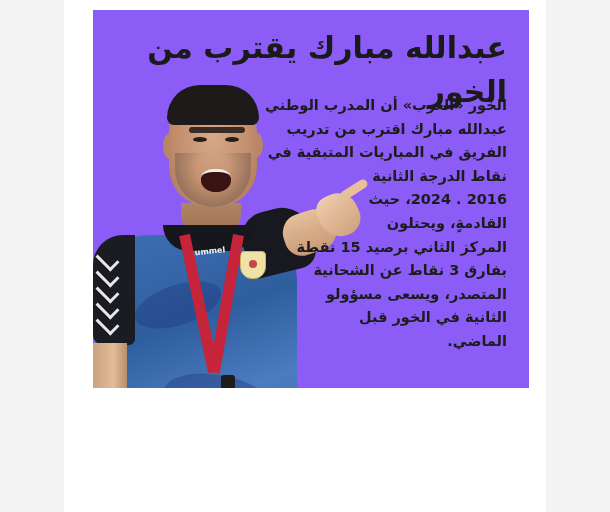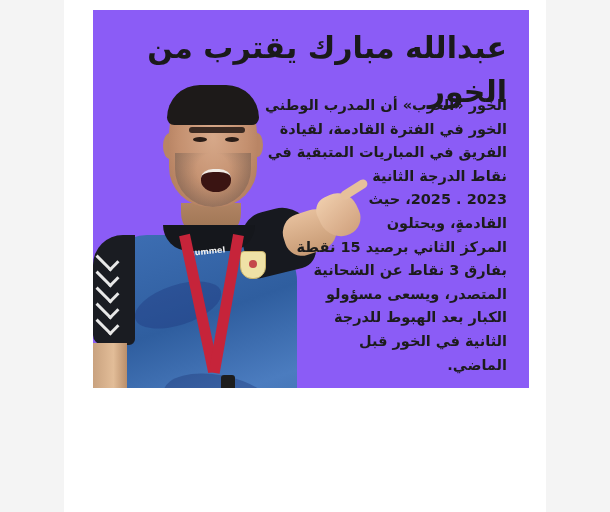--- a/index.html
+++ b/index.html
@@ -170,25 +170,24 @@
     <div class="shape brand-text">hummel</div>
     <div class="shape crest"></div>
     <div class="shape lanyard-l"></div>
     <div class="shape lanyard-r"></div>
     <div class="shape clip"></div>
     <div class="shape badge-card"></div>
   </div>
 
   <p class="body-text">
     <span class="line">الخور «العرب» أن المدرب الوطني</span>
-    <span class="line">الخور في الفترة القادمة، لقيادة</span>
+    <span class="line">عبدالله مبارك اقترب من تدريب</span>
     <span class="line">الفريق في المباريات المتبقية في</span>
     <span class="line">نقاط الدرجة الثانية</span>
-    <span class="line">2023 . 2025، حيث</span>
+    <span class="line">2016 . 2024، حيث</span>
     <span class="line">القادمةٍ، ويحتلون</span>
     <span class="line">المركز الثاني برصيد 15 نقطة</span>
     <span class="line">بفارق 3 نقاط عن الشحانية</span>
     <span class="line">المتصدر، ويسعى مسؤولو</span>
-    <span class="line">الكبار بعد الهبوط للدرجة</span>
     <span class="line">الثانية في الخور قبل</span>
     <span class="line">الماضي.</span>
   </p>
 </div>
 
 </body></html>

